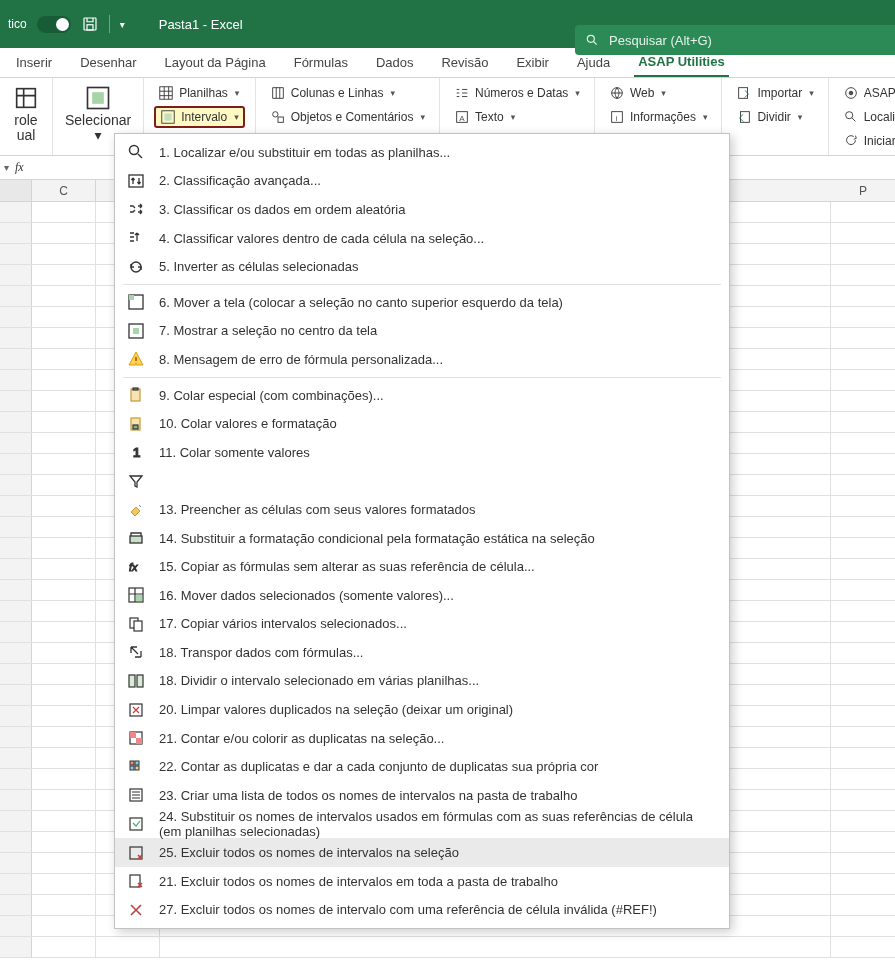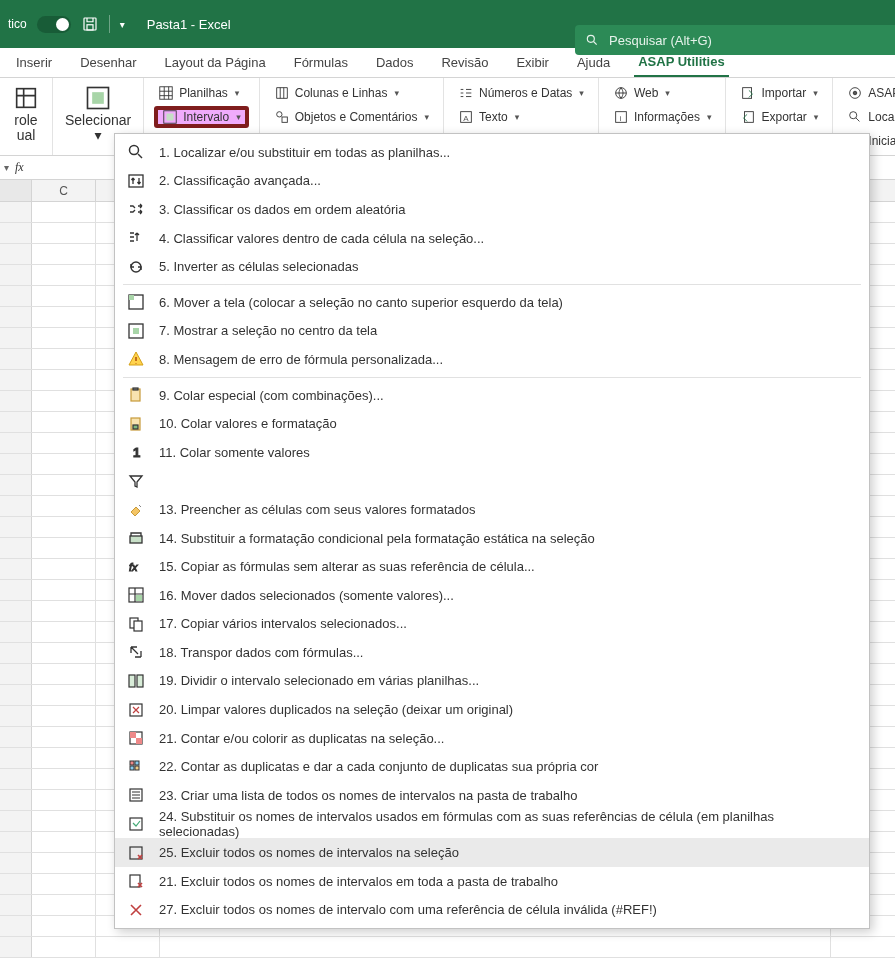--- a/index.html
+++ b/index.html
@@ -6,37 +6,37 @@
     body { width: 895px; height: 978px; background: #fff; overflow: hidden; font-size: 12px; color: #333; }
     
     
     .titlebar { background: #217346; height: 48px; display: flex; align-items: center; color: #fff; padding: 0 8px; }
     .titlebar-left { display: flex; align-items: center; gap: 10px; flex: 0 0 auto; }
     .toggle { width: 34px; height: 17px; background: #185c37; border-radius: 10px; position: relative; }
     .toggle::after { content: ""; position: absolute; right: 2px; top: 2px; width: 13px; height: 13px; border-radius: 50%; background: #fff; }
     .tb-icon { width: 18px; height: 18px; display: flex; align-items: center; justify-content: center; fill: #fff; }
     .tb-sep { width: 1px; height: 18px; background: rgba(255,255,255,.35); }
     .tb-caret { font-size: 10px; }
-    .title-text { margin-left: 12px; font-size: 13px; color: #fff; }
+    .title-text { margin-left: 24px; font-size: 13px; color: #fff; }
     .searchbox { margin-left: auto; width: 320px; height: 30px; margin-right: -8px; background: #2c8a56; border-radius: 4px 0 0 4px; display: flex; align-items: center; padding: 0 10px; color: #e6f3eb; font-size: 13px; gap: 10px; margin-top: 32px; }
     .searchbox svg { width: 14px; height: 14px; stroke: #e6f3eb; fill: none; stroke-width: 2; }
     
     
     .tabs { height: 30px; display: flex; align-items: center; border-bottom: 1px solid #d4d4d4; padding-left: 12px; gap: 20px; background: #fff; }
     .tab { font-size: 13px; color: #444; padding: 6px 4px; }
     .tab.active { color: #217346; border-bottom: 2px solid #217346; font-weight: 600; }
     
     
     .ribbon { height: 78px; display: flex; background: #fff; border-bottom: 1px solid #d4d4d4; }
     .rgroup { padding: 4px 10px; border-right: 1px solid #e3e3e3; display: flex; flex-direction: column; justify-content: flex-start; gap: 2px; }
     .rbtn-large { display: flex; flex-direction: column; align-items: center; justify-content: center; gap: 1px; padding: 2px 6px; font-size: 14px; }
     .rbtn-large svg { width: 28px; height: 28px; }
     .rbtn-small { display: flex; align-items: center; gap: 5px; font-size: 12px; padding: 2px 4px; height: 22px; line-height: 22px; white-space: nowrap; }
     .rbtn-small svg { width: 16px; height: 16px; }
-    .rbtn-active { background: #f0abfc; border: 4px solid #7f1d1d; border-radius: 3px; }
+    .rbtn-active { background: #fef9c3; border: 2px solid #7f1d1d; border-radius: 3px; }
     .down-caret { font-size: 9px; color: #555; margin-left: 2px; }
     .rcol { display: flex; flex-direction: column; gap: 2px; }
     .rgroup.narrow { padding: 4px 6px; }
     
     
     .fbar { height: 24px; display: flex; align-items: center; border-bottom: 1px solid #d4d4d4; padding: 0 4px; gap: 6px; font-size: 12px; }
     .fbar .fx { font-style: italic; font-family: serif; }
     .fbar .fcaret { font-size: 10px; color: #666; }
     .fbar .finput { flex: 1; height: 20px; border: none; outline: none; padding: 0 4px; }
     
@@ -48,21 +48,21 @@
     .col-h.c { width: 64px; } .col-h.d { width: 64px; }
     .col-h.gap { flex: 1; border-right: none; }
     .col-h.p { width: 64px; border-right: none; }
     .rows { }
     .row-h { height: 21px; border-bottom: 1px solid #e0e0e0; display: flex; }
     .row-num { width: 32px; background: #f3f3f3; border-right: 1px solid #d4d4d4; }
     .cell { border-right: 1px solid #e0e0e0; width: 64px; }
     .cell.gap { flex: 1; }
     
     
-    .dropdown { position: absolute; top: 133px; left: 114px; width: 756px; background: #fff; border: 1px solid #c2c2c2; box-shadow: 3px 3px 10px rgba(0,0,0,.2); padding: 4px 0; z-index: 100; }
+    .dropdown { position: absolute; top: 133px; left: 114px; width: 616px; background: #fff; border: 1px solid #c2c2c2; box-shadow: 3px 3px 10px rgba(0,0,0,.2); padding: 4px 0; z-index: 100; }
     .menu-item { display: flex; align-items: center; gap: 14px; padding: 0 12px; height: 28.6px; font-size: 13px; color: #333; }
     .menu-item:hover, .menu-item.highlighted { background: #eaeaea; }
     .menu-icon { width: 18px; height: 18px; display: flex; align-items: center; justify-content: center; flex-shrink: 0; }
     .menu-icon svg { width: 18px; height: 18px; }
     .menu-sep { height: 1px; background: #e1e1e1; margin: 3px 8px; }
     
     svg { fill: none; stroke: currentColor; }
   </style>
 </head>
 <body>
@@ -199,21 +199,21 @@
           <path d="M10 6l4 4-4 4" stroke="#217346"></path>
         </svg>
       <span>Importar</span>
         <span class="down-caret">▾</span>
     </div>
     <div class="rbtn-small">
       <svg viewBox="0 0 18 18" stroke="#555">
           <rect x="5" y="3" width="10" height="12"></rect>
           <path d="M8 6l-4 4 4 4" stroke="#217346"></path>
         </svg>
-      <span>Exportar</span>
+      <span>Dividir</span>
         <span class="down-caret">▾</span>
     </div>
   </div>
   <div class="rgroup rcol" style="border-right:none">
     <div class="rbtn-small">
       <svg viewBox="0 0 18 18" stroke="#555">
           <circle cx="9" cy="9" r="6"></circle>
           <circle cx="9" cy="9" r="2" fill="#555"></circle>
         </svg>
       <span>ASAP Utilitie</span>
@@ -665,21 +665,21 @@
       </span>
       <span class="menu-text">18. Transpor dados com fórmulas...</span>
     </div>
     <div class="menu-item">
       <span class="menu-icon">
         <svg viewBox="0 0 18 18" stroke="#555" stroke-width="1.2">
           <rect x="2" y="3" width="6" height="12" fill="#d8ecd8"></rect>
           <rect x="10" y="3" width="6" height="12" fill="#d8ecd8"></rect>
         </svg>
       </span>
-      <span class="menu-text">19. Dividir o intervalo selecionado em várias planilhas...</span>
+      <span class="menu-text">18. Dividir o intervalo selecionado em várias planilhas...</span>
     </div>
     <div class="menu-item">
       <span class="menu-icon">
         <svg viewBox="0 0 18 18" stroke="#555" stroke-width="1.2">
           <rect x="3" y="3" width="12" height="12"></rect>
           <path d="M6 6l6 6M12 6l-6 6" stroke="#c04040"></path>
         </svg>
       </span>
       <span class="menu-text">20. Limpar valores duplicados na seleção (deixar um original)</span>
     </div>

